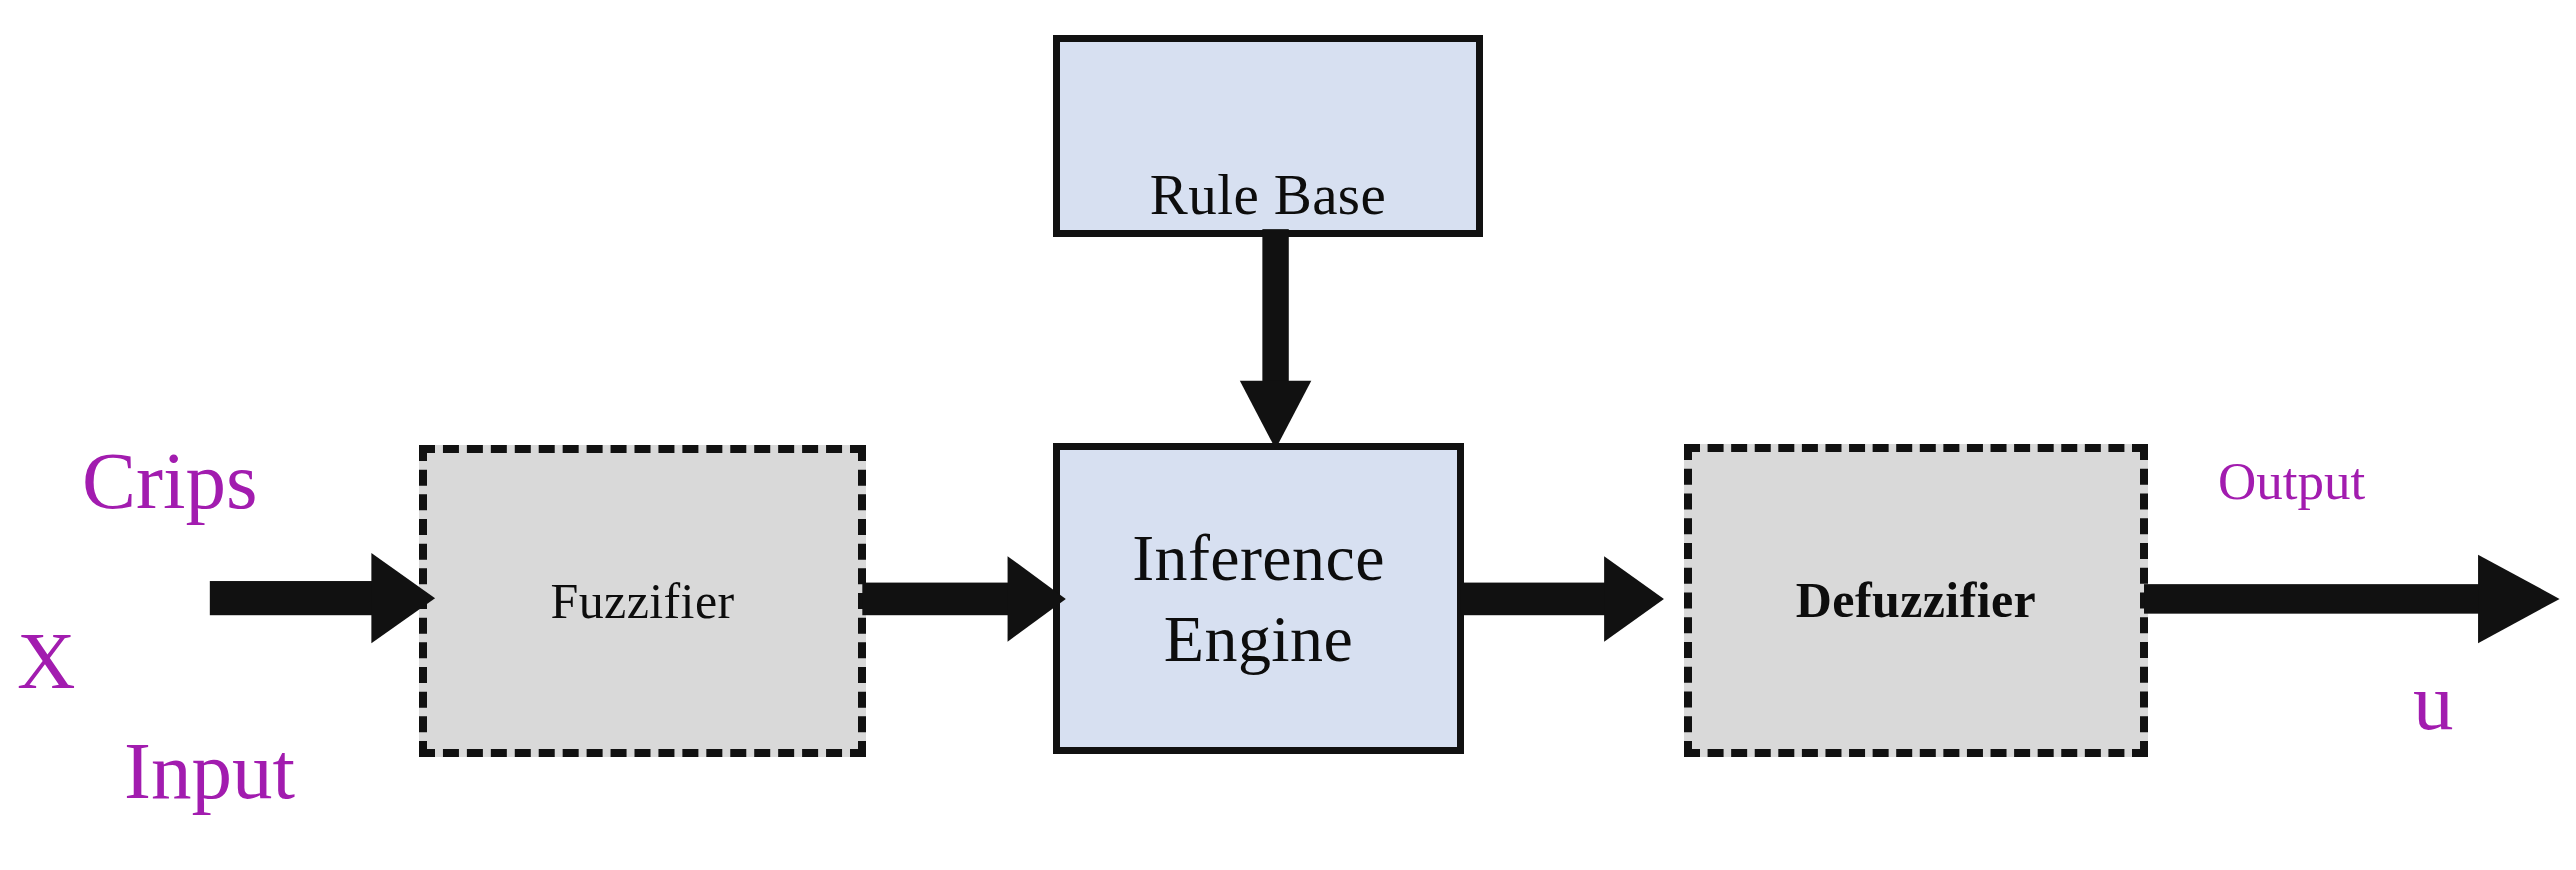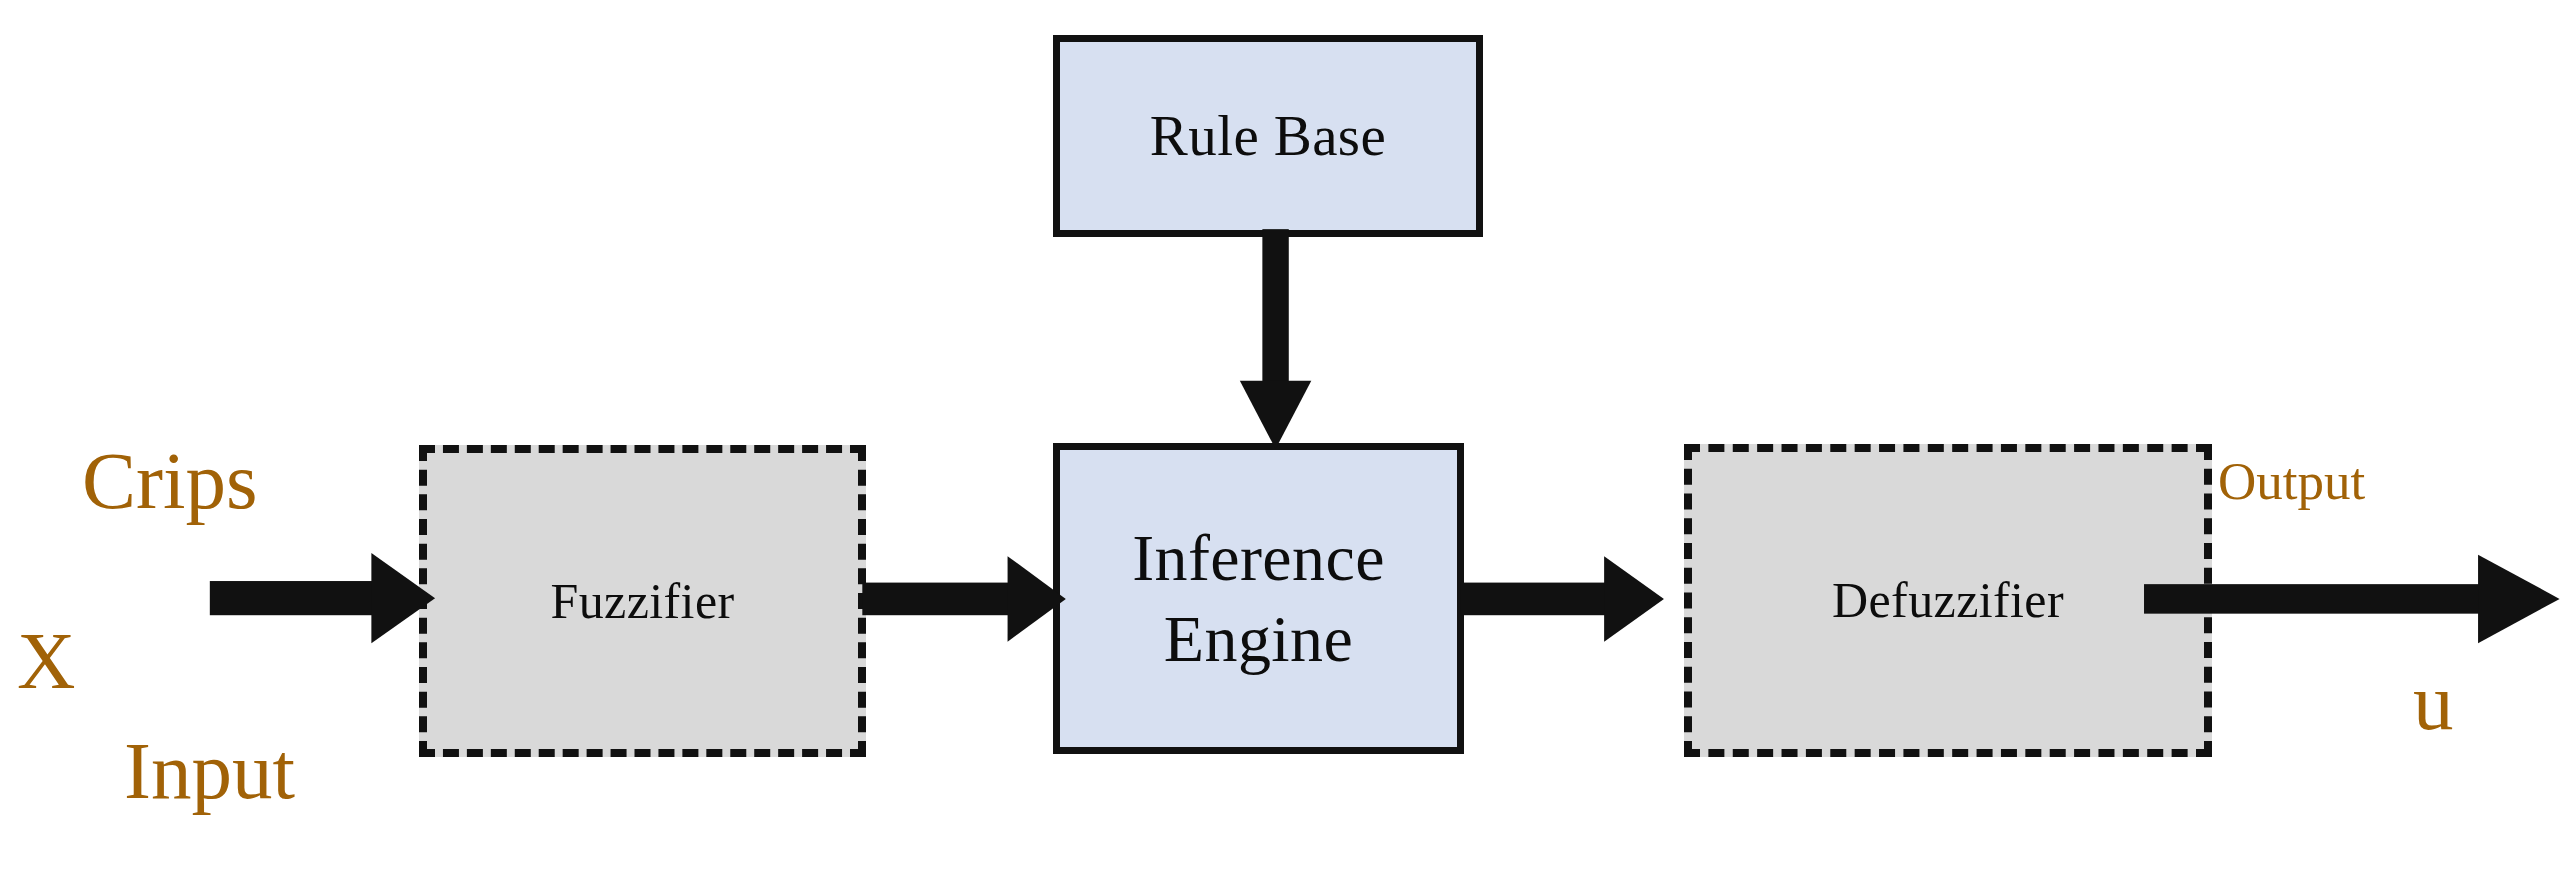--- a/index.html
+++ b/index.html
@@ -44,20 +44,21 @@
   }
 
   
   #node-rule-base {
     left: 1053px;
     top: 35px;
     width: 430px;
     height: 202px;
     background: #d7e0f1;
     font-size: 57px;
+    align-items: flex-end;
   }
   
   #node-fuzzifier {
     left: 419px;
     top: 445px;
     width: 447px;
     height: 312px;
     background: #d9d9d9;
     font-size: 50px;
   }
@@ -67,41 +68,42 @@
     top: 443px;
     width: 411px;
     height: 311px;
     background: #d7e0f1;
     font-size: 66px;
   }
   
   #node-defuzzifier {
     left: 1684px;
     top: 444px;
-    width: 528px;
+    width: 464px;
     height: 313px;
     background: #d9d9d9;
     font-size: 50px;
+    font-weight: bold;
   }
 
   
   #arrow-layer {
     position: absolute;
     left: 0;
     top: 0;
     width: 2576px;
     height: 870px;
     z-index: 5;
     pointer-events: none;
   }
 
   
   .freetext {
     position: absolute;
-    color: #a16207;
+    color: #a21caf;
     white-space: nowrap;
     z-index: 6;
     line-height: 1;
   }
   #label-crips   { left: 82px;  top: 441px;  font-size: 81px; }
   #label-x       { left: 17px;   top: 621px;  font-size: 81px; }
   #label-input   { left: 124px;  top: 684px;  font-size: 81px; margin-top: 47px; }
   #label-output  { left: 2218px; top: 455px;  font-size: 53px; }
   #label-u       { left: 2413px; top: 662px;  font-size: 81px; }
 </style>

